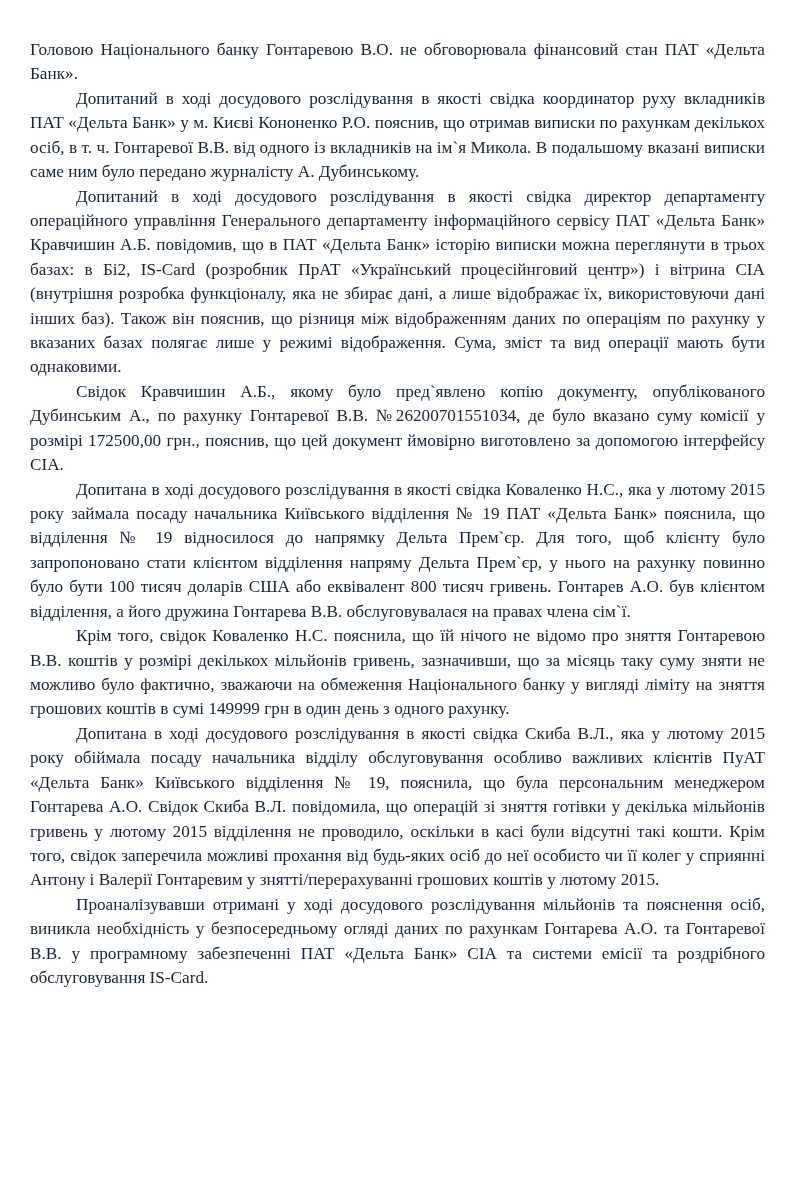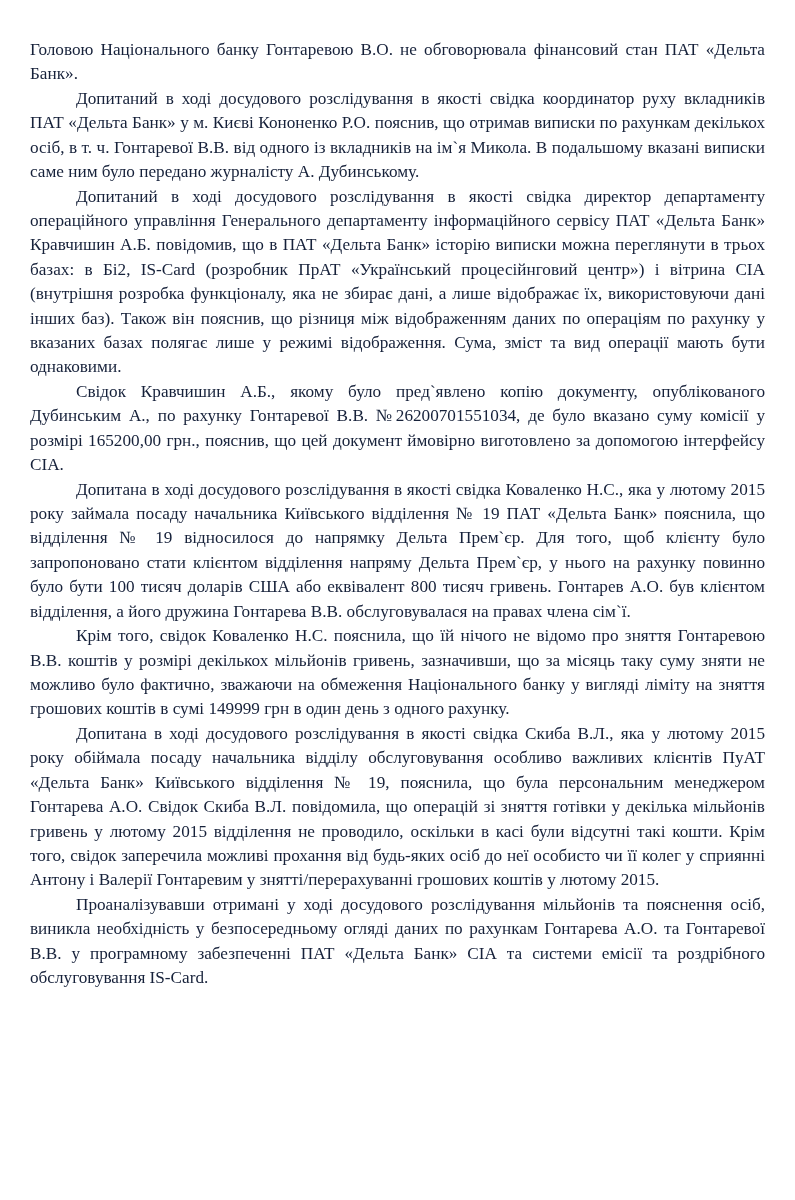--- a/index.html
+++ b/index.html
@@ -39,19 +39,19 @@
   }
 </style>
 </head>
 <body>
 
 <div class="page">
   <div class="doc-body">
     <p class="para noindent">Головою Національного банку Гонтаревою В.О. не обговорювала фінансовий стан ПАТ «Дельта Банк».</p>
     <p class="para indent">Допитаний в ході досудового розслідування в якості свідка координатор руху вкладників ПАТ «Дельта Банк» у м. Києві Кононенко Р.О. пояснив, що отримав виписки по рахункам декількох осіб, в т. ч. Гонтаревої В.В. від одного із вкладників на ім`я Микола. В подальшому вказані виписки саме ним було передано журналісту А. Дубинському.</p>
     <p class="para indent">Допитаний в ході досудового розслідування в якості свідка директор департаменту операційного управління Генерального департаменту інформаційного сервісу ПАТ «Дельта Банк» Кравчишин А.Б. повідомив, що в ПАТ «Дельта Банк» історію виписки можна переглянути в трьох базах: в Бі2, IS-Card (розробник ПрАТ «Український процесійнговий центр») і вітрина СІА (внутрішня розробка функціоналу, яка не збирає дані, а лише відображає їх, використовуючи дані інших баз). Також він пояснив, що різниця між відображенням даних по операціям по рахунку у вказаних базах полягає лише у режимі відображення. Сума, зміст та вид операції мають бути однаковими.</p>
-    <p class="para indent">Свідок Кравчишин А.Б., якому було пред`явлено копію документу, опублікованого Дубинським А., по рахунку Гонтаревої В.В. №26200701551034, де було вказано суму комісії у розмірі 165200,00 грн., пояснив, що цей документ ймовірно виготовлено за допомогою інтерфейсу СІА.</p>
+    <p class="para indent">Свідок Кравчишин А.Б., якому було пред`явлено копію документу, опублікованого Дубинським А., по рахунку Гонтаревої В.В. №26200701551034, де було вказано суму комісії у розмірі 172500,00 грн., пояснив, що цей документ ймовірно виготовлено за допомогою інтерфейсу СІА.</p>
     <p class="para indent">Допитана в ході досудового розслідування в якості свідка Коваленко Н.С., яка у лютому 2015 року займала посаду начальника Київського відділення № 19 ПАТ «Дельта Банк» пояснила, що відділення № 19 відносилося до напрямку Дельта Прем`єр. Для того, щоб клієнту було запропоновано стати клієнтом відділення напряму Дельта Прем`єр, у нього на рахунку повинно було бути 100 тисяч доларів США або еквівалент 800 тисяч гривень. Гонтарев А.О. був клієнтом відділення, а його дружина Гонтарева В.В. обслуговувалася на правах члена сім`ї.</p>
     <p class="para indent">Крім того, свідок Коваленко Н.С. пояснила, що їй нічого не відомо про зняття Гонтаревою В.В. коштів у розмірі декількох мільйонів гривень, зазначивши, що за місяць таку суму зняти не можливо було фактично, зважаючи на обмеження Національного банку у вигляді ліміту на зняття грошових коштів в сумі 149999 грн в один день з одного рахунку.</p>
     <p class="para indent">Допитана в ході досудового розслідування в якості свідка Скиба В.Л., яка у лютому 2015 року обіймала посаду начальника відділу обслуговування особливо важливих клієнтів ПуАТ «Дельта Банк» Київського відділення № 19, пояснила, що була персональним менеджером Гонтарева А.О. Свідок Скиба В.Л. повідомила, що операцій зі зняття готівки у декілька мільйонів гривень у лютому 2015 відділення не проводило, оскільки в касі були відсутні такі кошти. Крім того, свідок заперечила можливі прохання від будь-яких осіб до неї особисто чи її колег у сприянні Антону і Валерії Гонтаревим у знятті/перерахуванні грошових коштів у лютому 2015.</p>
     <p class="para indent">Проаналізувавши отримані у ході досудового розслідування мільйонів та пояснення осіб, виникла необхідність у безпосередньому огляді даних по рахункам Гонтарева А.О. та Гонтаревої В.В. у програмному забезпеченні ПАТ «Дельта Банк» СІА та системи емісії та роздрібного обслуговування IS-Card.</p>
   </div>
 </div>
 
 </body></html>

